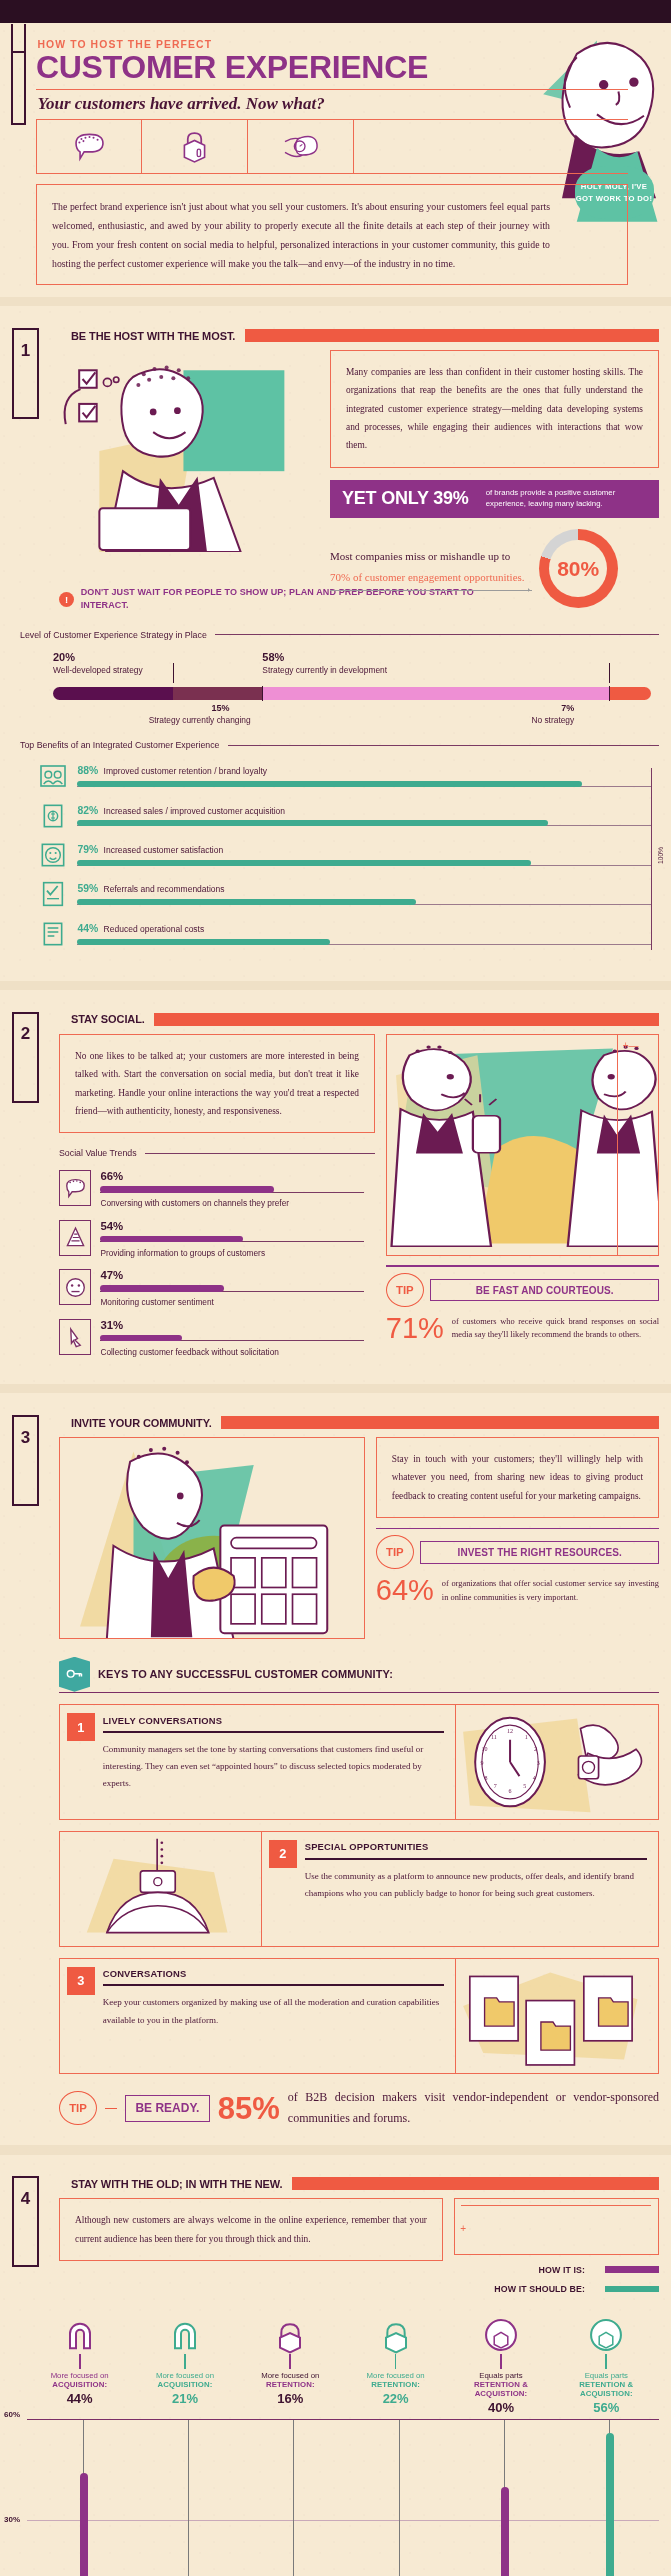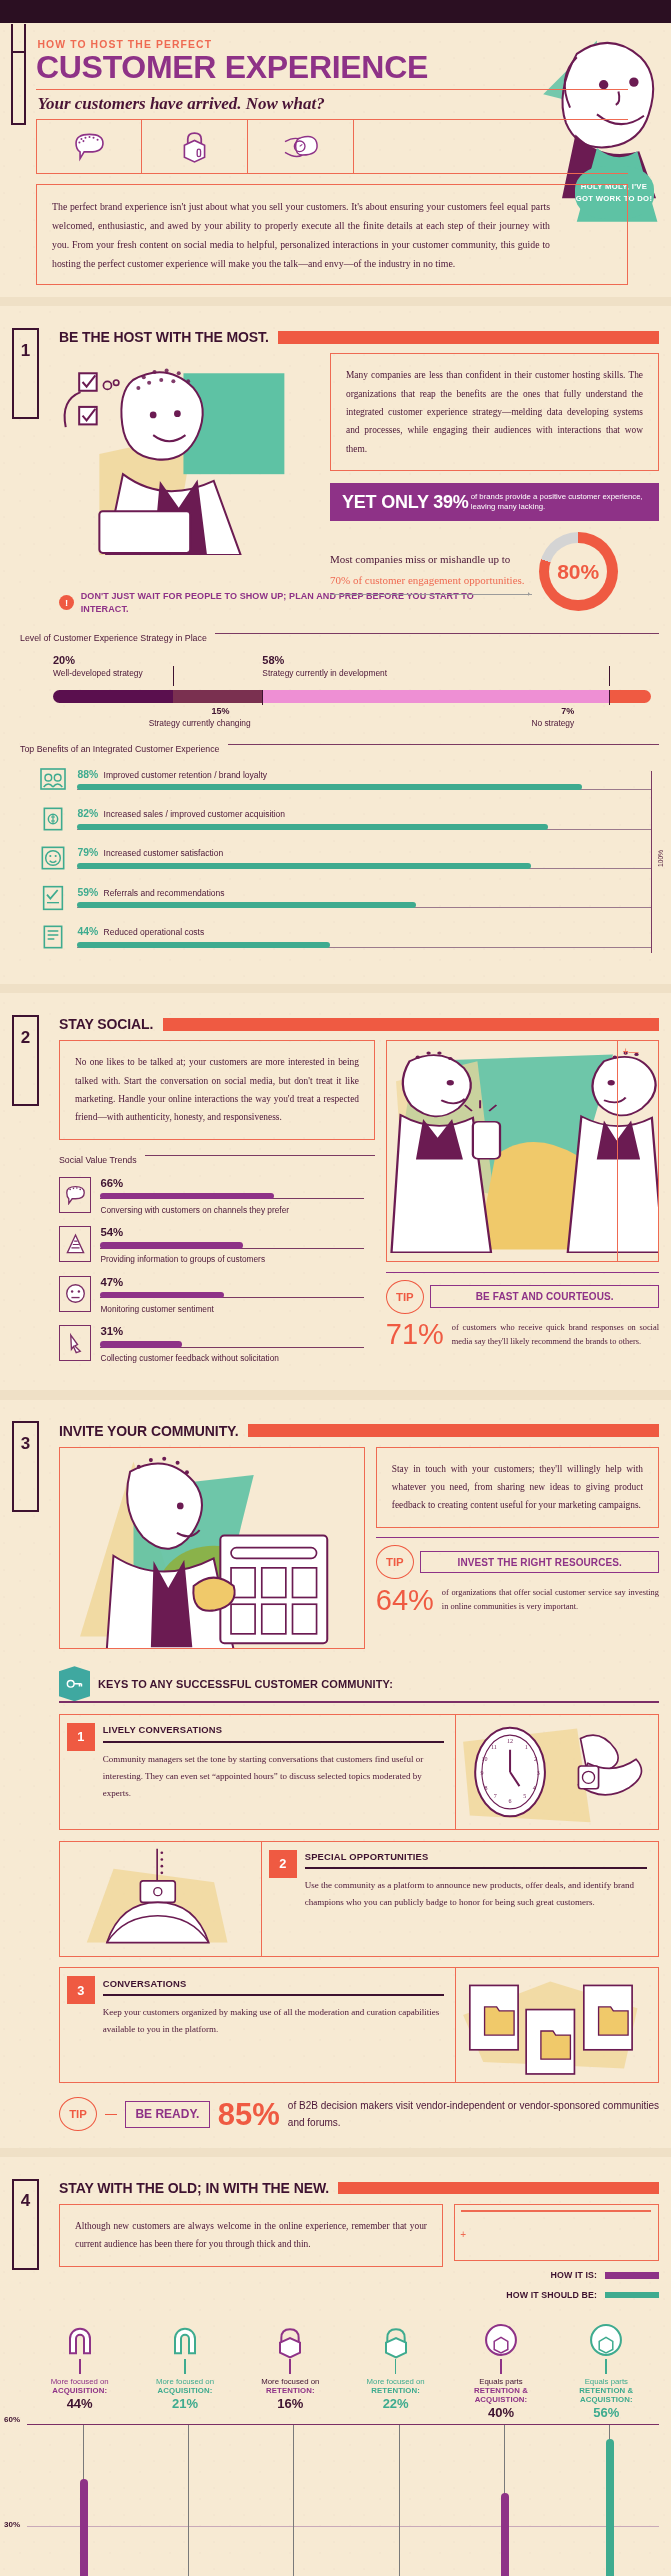--- a/index.html
+++ b/index.html
@@ -76,38 +76,38 @@
   }
 
   
   .section { position:relative; padding: 17.5px 0 4px 0; margin-top:5.4px; }
   .sec-head { display:flex; align-items:center; padding-left:59px; }
   .sec-num {
     position:absolute; left:12px; top:16px; width:27px; height:91px;
     border:2.7px solid #3e1230; display:flex; align-items:flex-start; justify-content:center;
     padding-top:10.8px; font-size:17px; font-weight:bold; color:#3e1230;
   }
-  .sec-title { color:#3e1230; font-size:14px; font-weight:bold; letter-spacing:-0.1px; white-space:nowrap;}
+  .sec-title { color:#3e1230; font-size:11px; font-weight:bold; letter-spacing:-0.1px; white-space:nowrap;margin-left:12px;}
   .sec-bar { flex:1; height:12.8px; background:#ef5a42; margin-left:9.4px; margin-right:12px; }
 
   .textbox {
     border:1.3px solid #ef6a52; padding:12px 15px;
   }
   .textbox p {
     font-family:"Liberation Serif", serif; font-size:9.4px; line-height:1.95;
     color:#4a1436; text-align:justify;
   }
 
   
   .s1wrap { display:flex; padding-left:59px; padding-right:12px; margin-top:8px; gap:12px; }
   .s1left { width:259px; position:relative; }
   .s1right { flex:1; }
 
   .stat-band {
-    background:#8e3287; color:#fff; padding:8.8px 12px; display:flex; align-items:center; gap:2px;
+    background:#8e3287; color:#fff; padding:8.8px 12px; display:flex; align-items:center; gap:17px;
     margin-top:12px;
   }
   .stat-band .big { font-size:18px; font-weight:bold; letter-spacing:-0.2px; white-space:nowrap;}
   .stat-band .small { font-size:7.8px; line-height:1.35; }
 
   .miss-row { display:flex; align-items:center; margin-top:10.8px; gap:6.7px;}
   .miss-text { font-family:"Liberation Serif", serif; font-size:11px; line-height:1.9; color:#4a1436; width:202px;}
   .miss-text .hl { color:#ef6a52; }
   .arrow { flex:1; height:0.7px; background:#9b9b9b; position:relative; margin-top:2.7px;}
   .arrow:after{content:"";position:absolute;right:0;top:-2px;border:2.7px solid transparent;border-left-color:#9b9b9b;}
@@ -118,21 +118,21 @@
   .donut span{position:relative;font-size:21px;font-weight:bold;color:#ef5a42;}
 
   .callout {
     display:flex; align-items:center; gap:6.7px; margin-top:1.3px;
   }
   .callout .dot { width:15px;height:15px;border-radius:50%;background:#ef5a42;color:#fff;
     font-size:9.4px;font-weight:bold;display:flex;align-items:center;justify-content:center;flex:none;}
   .callout .txt{ color:#8e3287; font-size:9px; font-weight:bold; line-height:1.45; letter-spacing:0.1px;}
 
   
-  .lbl-rule { display:flex; align-items:flex-start; gap:8px; padding:0 12px 0 20px; margin-top:17.5px;}
+  .lbl-rule { display:flex; align-items:center; gap:8px; padding:0 12px 0 20px; margin-top:17.5px;}
   .lbl-rule .lbl { font-size:8.8px; color:#4a1436; white-space:nowrap;}
   .lbl-rule .ln { flex:1; height:1px; background:#7b3a63;}
 
   
   .strategy { padding:0 20px 0 53px; margin-top:10.8px; position:relative;}
   .strategy .top-lbls { display:flex; }
   .strategy .tl { }
   .strategy .tl .pct { font-size:11px; font-weight:bold; color:#3e1230;}
   .strategy .tl .cap { font-size:8.4px; color:#4a1436; margin-top:2px;}
   .sbar { display:flex; height:12.8px; border-radius:6.7px; overflow:hidden; margin-top:5.4px;}
@@ -203,30 +203,30 @@
   .kc-underline{ height:2px;background:#3e1230;margin:5.4px 0 8px 0;}
   .kc-text{ font-family:"Liberation Serif", serif;font-size:9px;line-height:1.9;color:#4a1436;}
   .kc-art{ width:202px; display:flex;align-items:center;justify-content:center; flex:none;}
 
   .keycard.rev .kc-art{ border-right:1.3px solid #ef6a52; }
 
   .tip85{ display:flex; align-items:center; gap:8px; margin:13.5px 12px 0 59px;}
   .tip85 .line{ width:12px;height:1.3px;background:#ef5a42;}
   .tip85 .pill{ border:1.3px solid #8e3287;color:#8e3287;font-weight:bold;font-size:12px;padding:5.4px 9.4px;white-space:nowrap;}
   .tip85 .num{ font-size:31px;font-weight:bold;color:#ef5a42;line-height:1;}
-  .tip85 .txt{ font-family:Liberation Sans, sans-serif;font-size:10px;line-height:1.75;color:#4a1436;text-align:justify;flex:1;}
+  .tip85 .txt{ font-family:Liberation Serif, serif;font-size:12px;line-height:1.75;color:#4a1436;text-align:justify;flex:1;}
 
   
   .s4wrap{ display:flex; padding-left:59px; padding-right:12px; margin-top:8px; gap:10.8px;}
   .s4left{ width:384px;}
   .s4right{ flex:1;}
   .legendbox{ border:1.3px solid #ef6a52; height:57px; position:relative;}
   .legendbox .inner{ position:absolute; left:6.7px; right:6.7px; top:5.4px; height:1.3px; background:#ef6a52;}
   .legendbox .pl{ position:absolute; left:5.4px; top:24px; color:#ef6a52; font-size:10px;}
-  .legrow{ display:flex; align-items:center; justify-content:flex-end; gap:8px; margin-top:9.4px;text-align:center;}
+  .legrow{ display:flex; align-items:center; justify-content:flex-end; gap:20px; margin-top:9.4px;text-align:center;}
   .legrow .lab{ font-size:8.8px;font-weight:bold;color:#3e1230;letter-spacing:0.1px;}
   .legrow .sw{ width:54px;height:6.7px;}
 
   
   .chart{ margin:17.5px 12px 0 27px; position:relative; }
   .chart-cols{ display:flex; }
   .ccol{ flex:1; text-align:center; }
   .ccol .cicon{ height:42px; display:flex;align-items:flex-end;justify-content:center;}
   .ccol .stem{ width:1.7px;height:15px;margin:0 auto;}
   .ccol .cl1{ font-size:7.8px; margin-top:2.7px; }

